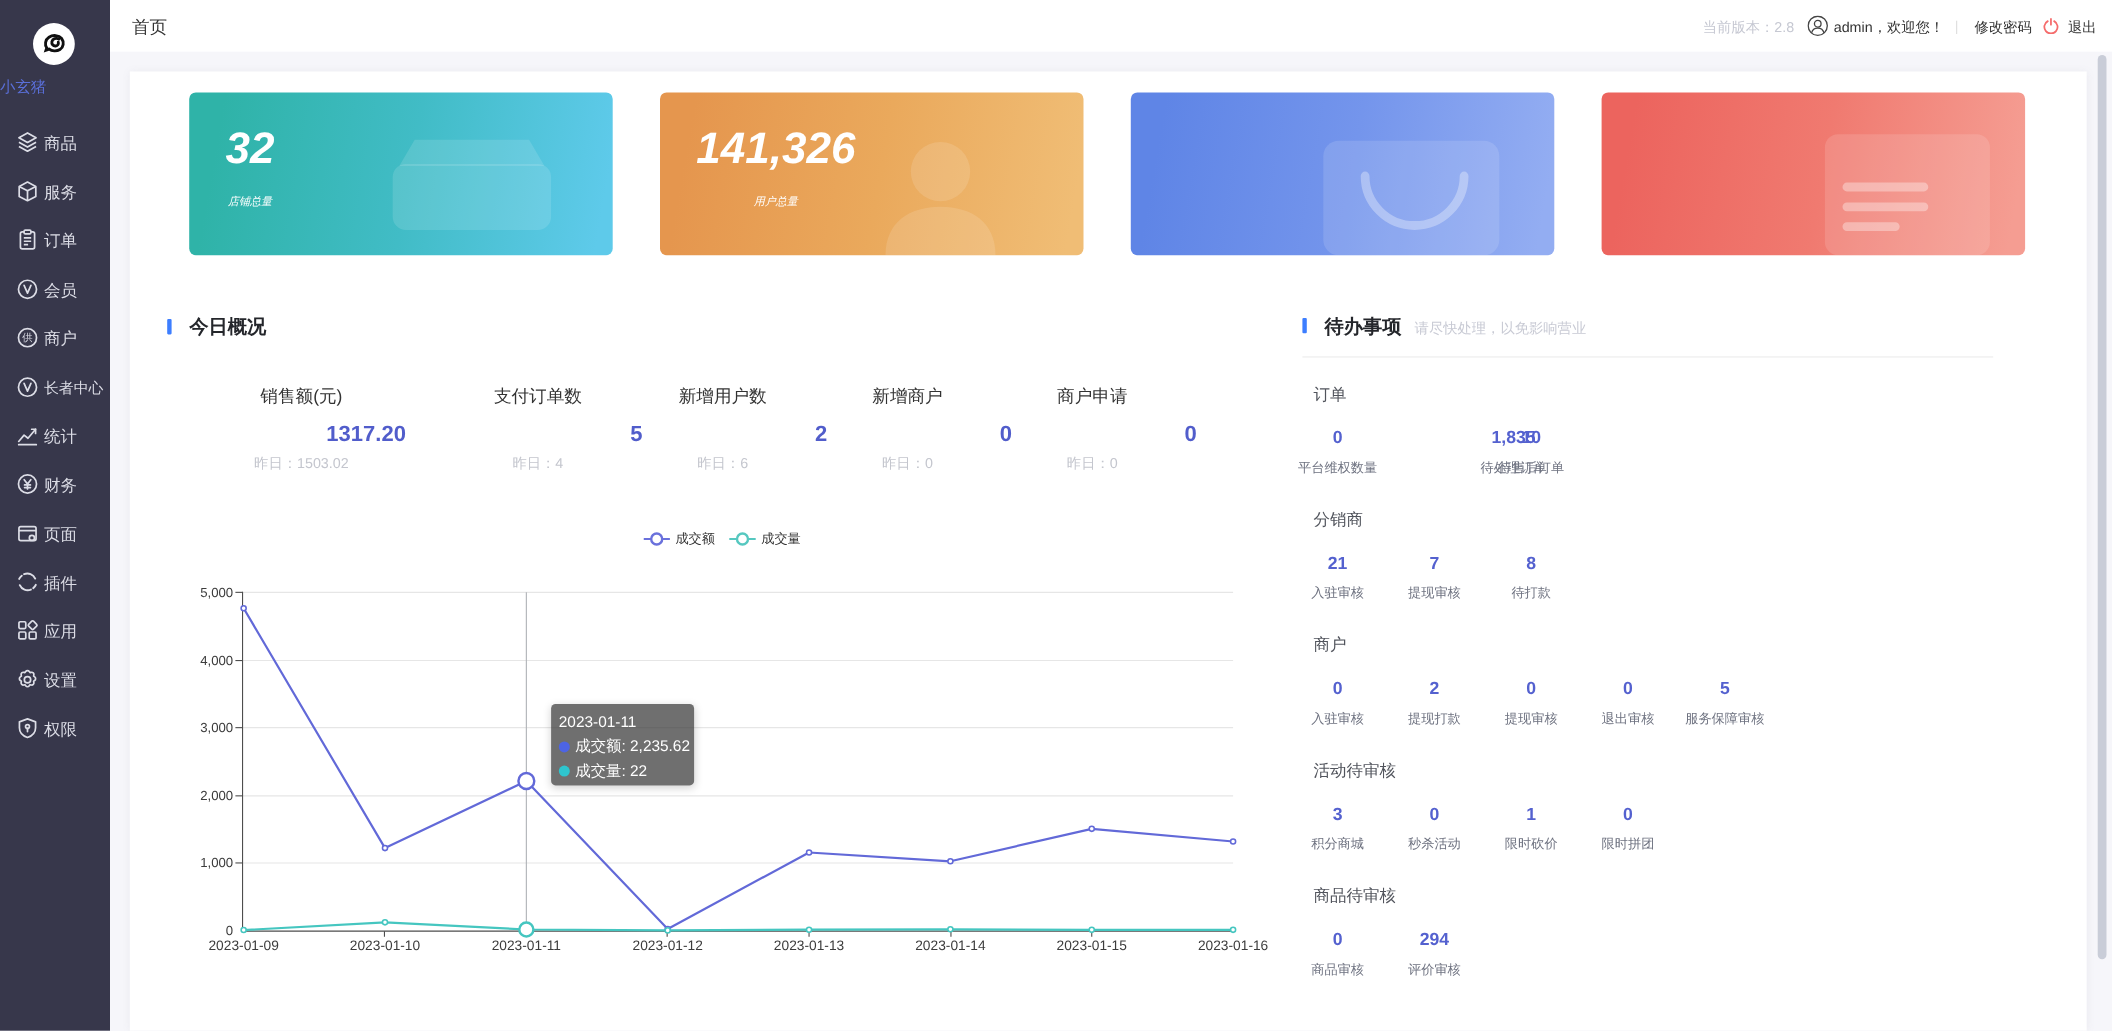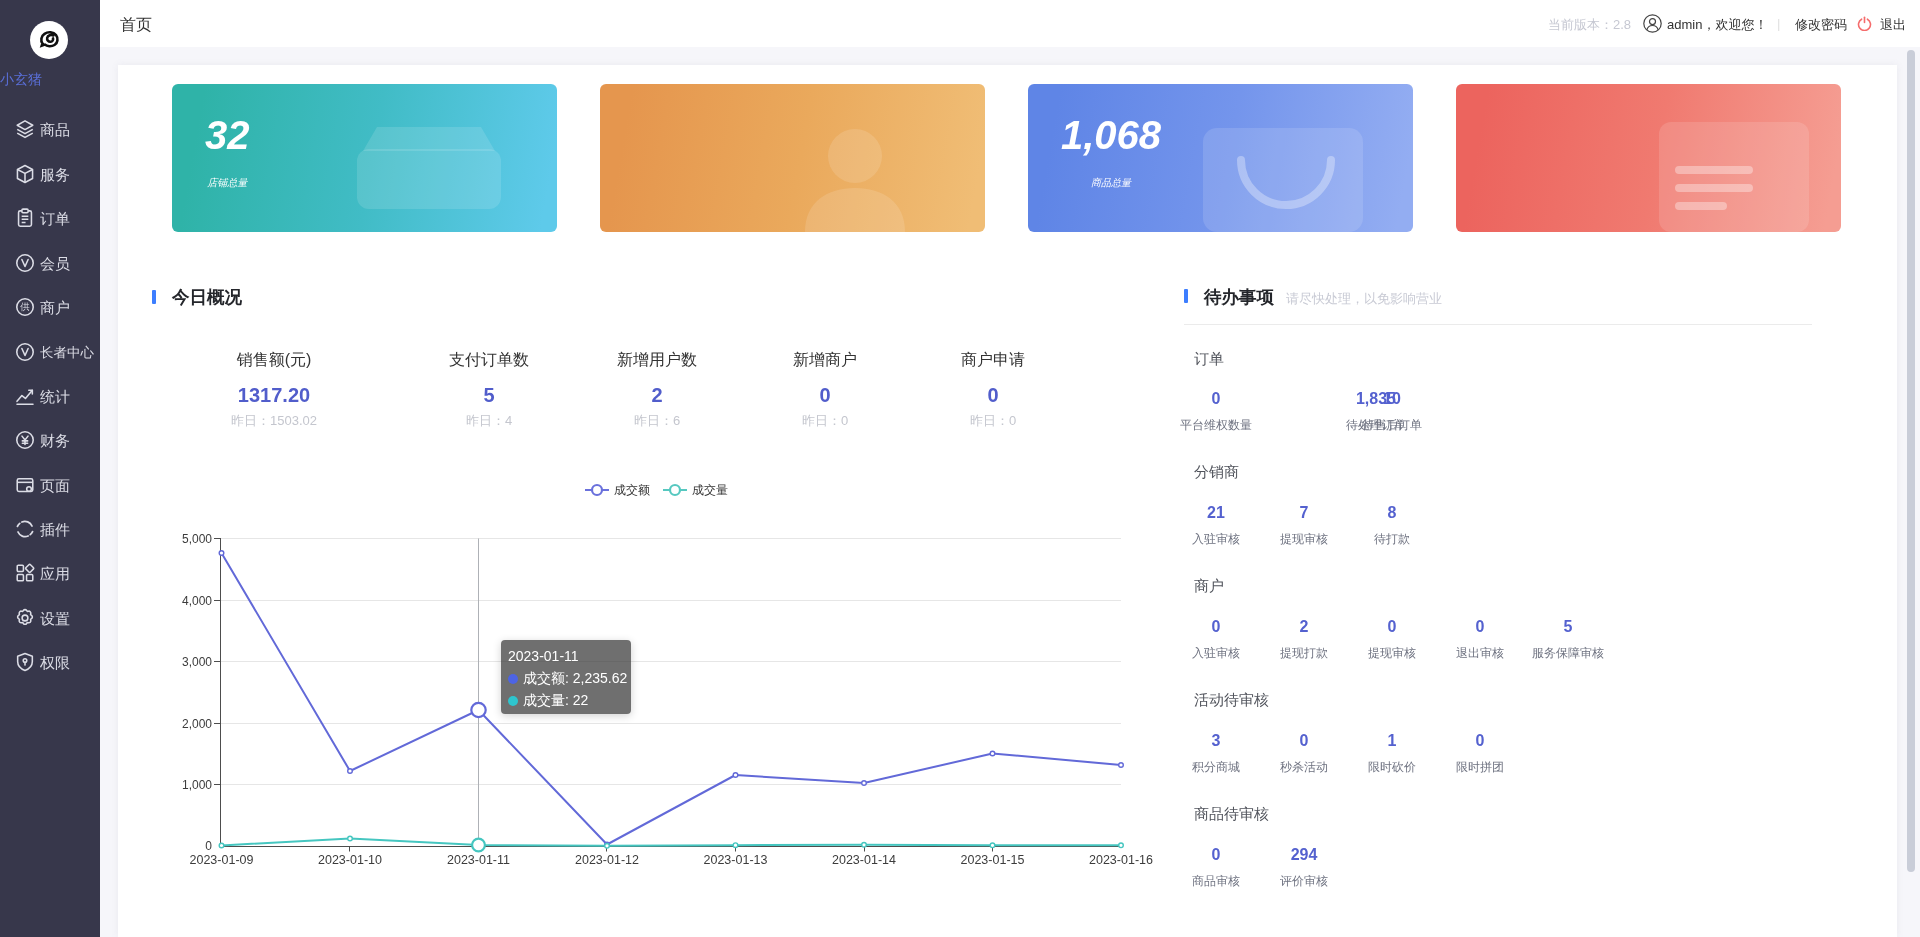--- a/index.html
+++ b/index.html
@@ -23,21 +23,21 @@
 .card .num { font-size:40px; font-weight:bold; line-height:40px; }
 .card .lbl { font-size:10px; margin-top:21px; }
 .card .txt { position:absolute; left:33px; top:31px; text-align:center; }
 .ghost { position:absolute; opacity:1; }
 
 .sechead { position:absolute; font-size:17.5px; font-weight:bold; color:#24262b; }
 .secbar { position:absolute; width:4px; height:14px; background:#3D7EFF; border-radius:1px; }
 
 .tcol { position:absolute; width:190px; text-align:center; }
 .tcol .h { font-size:16px; color:#333; }
-.tcol .v { font-size:20px; font-weight:bold; color:#515dcb; margin-top:13px; }
+.tcol .v { font-size:20px; font-weight:bold; color:#515dcb; margin-top:13px;text-align:right; }
 .tcol .y { font-size:13px; color:#c4c6ce; margin-top:5px; }
 
 #tooltip { position:absolute; left:501px; top:640px; width:130px; height:74px; background:rgba(50,50,50,0.70); border-radius:4px; color:#fff; font-size:14px; z-index:10; box-shadow:0 2px 8px rgba(0,0,0,0.18); }
 #tooltip .tt { margin:8px 0 0 7px; }
 #tooltip .row { margin:7px 0 0 7px; height:15px; line-height:15px; }
 #tooltip .dot { display:inline-block; width:10px; height:10px; border-radius:50%; margin-right:5px; vertical-align:-1px; }
 
 .todo-sec { position:absolute; font-size:15px; color:#51545c; }
 .tdcol { position:absolute; width:88px; text-align:center; }
 .tdcol .n { font-size:16px; font-weight:bold; color:#5461cf; }
@@ -56,30 +56,30 @@
   <div class="txt">
       <div class="num">32</div>
       <div class="lbl">店铺总量</div>
     </div>
 </div>
 <div class="card" style="left:600px;background:linear-gradient(100deg,#e5964e 8%,#eaa95c 52%,#f0bd75 96%);">
   <svg class="ghost" style="left:185px;top:40px" width="185" height="108" viewBox="0 0 185 108" fill="rgba(255,255,255,0.13)">
     <circle cx="70" cy="32" r="27"></circle>
     <path d="M20 108 c0 -30 22 -44 50 -44 s50 14 50 44 z"></path>
   </svg>
+  <div class="txt">
+      <div class="num">141,326</div>
+      <div class="lbl">用户总量</div>
+    </div>
 </div>
 <div class="card" style="left:1028px;background:linear-gradient(100deg,#5f85e6 8%,#7495ec 52%,#93adf2 96%);">
   <svg class="ghost" style="left:165px;top:30px" width="200" height="118" viewBox="0 0 200 118" fill="none">
     <rect x="10" y="14" width="160" height="104" rx="14" fill="rgba(255,255,255,0.13)"></rect>
     <path d="M48 46 a45 45 0 0 0 90 0" stroke="rgba(255,255,255,0.32)" stroke-width="8" fill="none" stroke-linecap="round"></path>
   </svg>
-  <div class="txt">
-      <div class="num">1,068</div>
-      <div class="lbl">商品总量</div>
-    </div>
 </div>
 <div class="card" style="left:1456px;background:linear-gradient(100deg,#ec645e 8%,#f07a70 52%,#f59d92 96%);">
   <svg class="ghost" style="left:195px;top:28px" width="190" height="120" viewBox="0 0 190 120" fill="none">
     <rect x="8" y="10" width="150" height="110" rx="12" fill="rgba(255,255,255,0.13)"></rect>
     <path d="M28 58 h70 M28 76 h70 M28 94 h44" stroke="rgba(255,255,255,0.35)" stroke-width="8" stroke-linecap="round"></path>
   </svg>
 </div>
 
 <div class="secbar" style="left:152px;top:290px"></div>
 <div class="sechead" style="left:172px;top:285px">今日概况</div>

